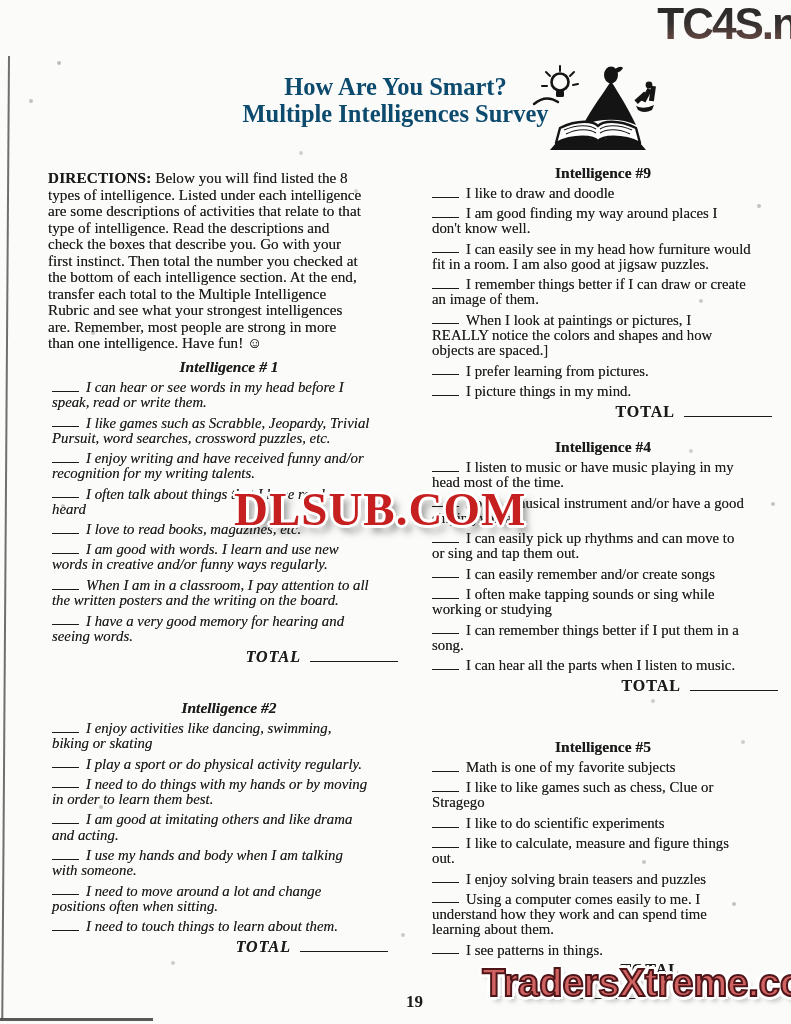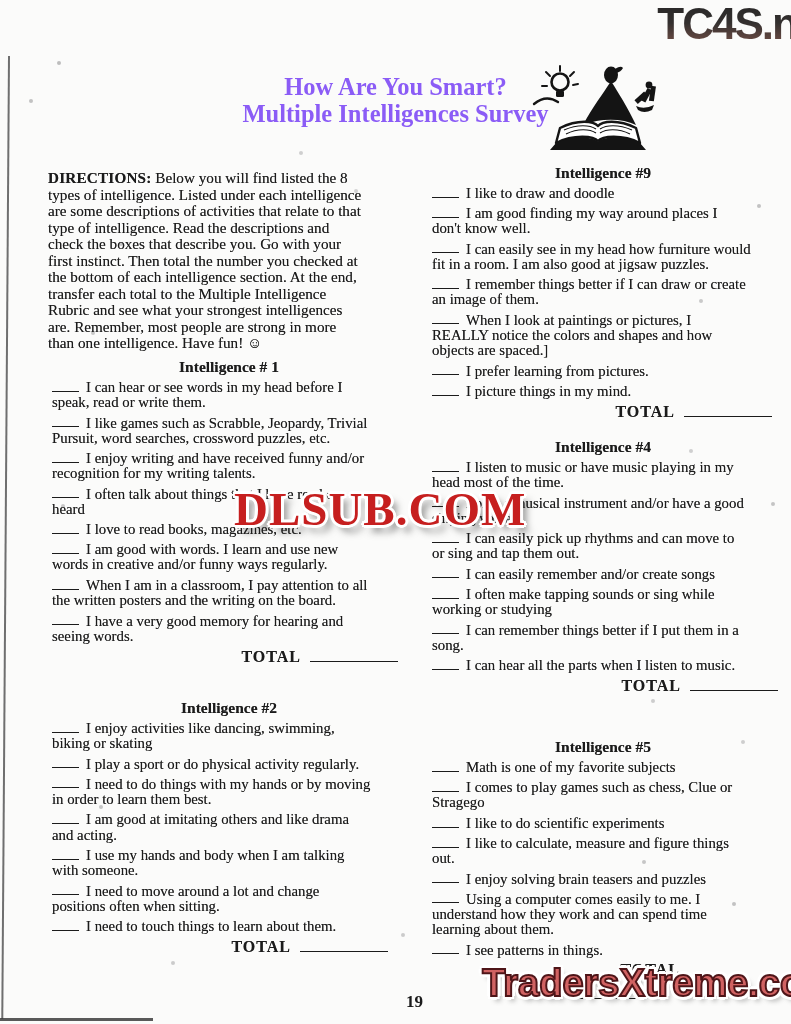--- a/index.html
+++ b/index.html
@@ -31,32 +31,32 @@
       -2px -2px 0 #fff,2px -2px 0 #fff,-2px 2px 0 #fff,2px 2px 0 #fff,
       6px 7px 7px rgba(40,40,40,.5);}
   .wm-traders{position:absolute;right:-3px;top:962px;font-family:"Liberation Sans",sans-serif;
     font-weight:bold;font-size:38px;letter-spacing:0px;color:#d06262;z-index:6;
     -webkit-text-stroke:2px #4e1518;
     text-shadow:-3px -3px 0 #fff,3px -3px 0 #fff,-3px 3px 0 #fff,3px 3px 0 #fff,
       0 -4px 0 #fff,0 4px 0 #fff,-4px 0 0 #fff,4px 0 0 #fff, 4px 5px 5px rgba(60,60,60,.4);}
 
   
   .title{position:absolute;left:0;top:74px;width:791px;text-align:center;z-index:2;
-    font-weight:bold;font-size:24.5px;line-height:26.5px;color:#8b5cf6;}
+    font-weight:bold;font-size:24.5px;line-height:26.5px;color:#0c4a6e;}
   .clipart{position:absolute;left:532px;top:64px;z-index:1;}
 
   
   .directions{position:absolute;left:48px;top:170px;width:366px;
     font-size:15.2px;line-height:16.5px;text-shadow:0 0 .4px rgba(0,0,0,.55);}
   .directions .dtext{white-space:pre-line;}
   .directions b{letter-spacing:.2px;}
 
   
   .col{position:absolute;font-size:14.8px;line-height:15.5px;text-shadow:0 0 .4px rgba(0,0,0,.55);}
-  #left-col{left:48px;top:358px;width:362px;}
+  #left-col{left:48px;top:358px;width:362px;font-style:italic;}
   #right-col{left:428px;top:164px;width:350px;}
   .sec-heading{text-align:center;font-weight:bold;font-size:15.5px;line-height:17px;margin:0 0 2px 0;}
   .sec-1{margin-top:35px;}
   .sec-3{margin-top:19px;}
   .sec-4{margin-top:45px;}
   .item{white-space:pre-line;margin:4px;}
   .blank{display:inline-block;width:27px;height:.85em;border-bottom:1.5px solid #1b1b1b;margin-right:7px;}
   .total-row{margin-top:3px;font-weight:bold;font-size:16px;letter-spacing:1px;text-align:right;}
   .tblank{display:inline-block;width:88px;height:.85em;border-bottom:1.7px solid #1b1b1b;margin-left:9px;}
   .sec-0 .total-row{padding-right:12px;}
@@ -202,21 +202,21 @@
         <div class="item"><span class="blank"></span><span>I often make tapping sounds or sing while
 working or studying</span></div>
         <div class="item"><span class="blank"></span><span>I can remember things better if I put them in a
 song.</span></div>
         <div class="item"><span class="blank"></span><span>I can hear all the parts when I listen to music.</span></div>
         <div class="total-row"><span>TOTAL</span><span class="tblank"></span></div>
       </div>
       <div class="sec sec-4">
         <div class="sec-heading">Intelligence #5</div>
         <div class="item"><span class="blank"></span><span>Math is one of my favorite subjects</span></div>
-        <div class="item"><span class="blank"></span><span>I comes to play games such as chess, Clue or
+        <div class="item"><span class="blank"></span><span>I like to like games such as chess, Clue or
 Stragego</span></div>
         <div class="item"><span class="blank"></span><span>I like to do scientific experiments</span></div>
         <div class="item"><span class="blank"></span><span>I like to calculate, measure and figure things
 out.</span></div>
         <div class="item"><span class="blank"></span><span>I enjoy solving brain teasers and puzzles</span></div>
         <div class="item"><span class="blank"></span><span>Using a computer comes easily to me.  I
 understand how they work and can spend time
 learning about them.</span></div>
         <div class="item"><span class="blank"></span><span>I see patterns in things.</span></div>
         <div class="total-row"><span>TOTAL</span></div>

